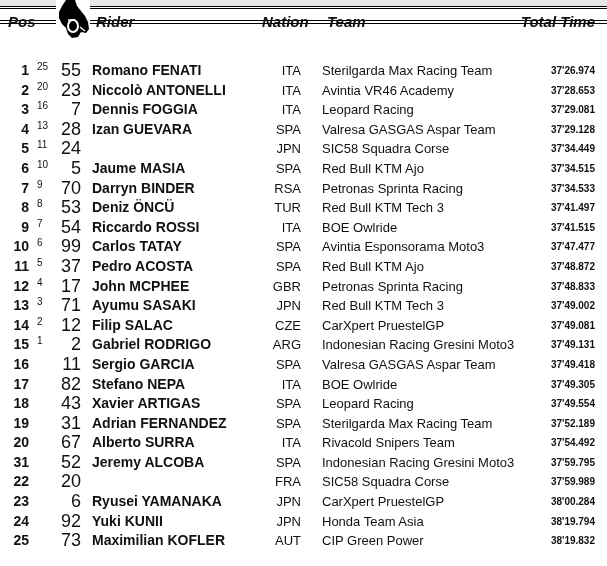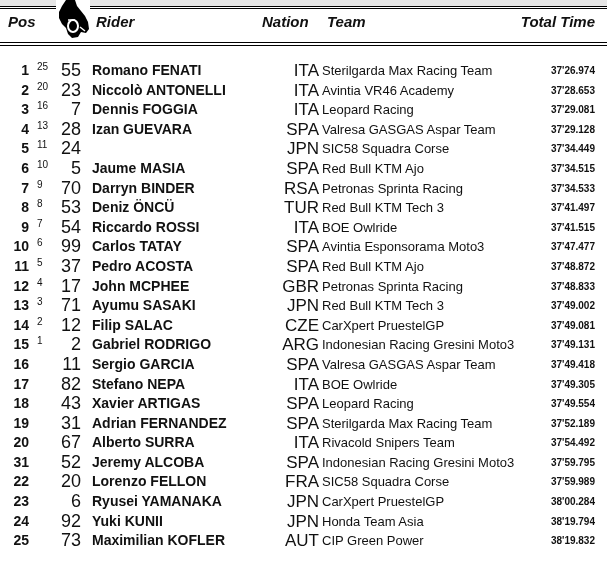--- a/index.html
+++ b/index.html
@@ -17,21 +17,21 @@
     }
     .topbar {
       position: absolute;
       left: 0; top: 0;
       width: 607px; height: 6px;
       background: #e6e6e6;
     }
     .header {
       position: absolute;
       left: 0; top: 6px;
-      width: 607px; height: 40px;
+      width: 607px; height: 18px;
       border-top: 3px double #000;
       border-bottom: 4px double #000;
       box-sizing: border-box;
       background: #fff;
     }
     .hcell {
       position: absolute;
       top: 4px;
       font-style: italic;
       font-weight: bold;
@@ -84,22 +84,22 @@
       font-size: 18px;
     }
     .c-rider {
       position: absolute;
       left: 92px;
       font-weight: bold;
       font-size: 14px;
     }
     .c-nation {
       position: absolute;
-      right: 288px;
-      font-size: 17px;
+      right: 306px;
+      font-size: 13px;
     }
     .c-team {
       position: absolute;
       left: 322px;
       font-size: 13px;
       max-width: 197px;
       overflow: hidden;
     }
     .c-time {
       position: absolute;
@@ -316,21 +316,20 @@
       <span class="c-num">52</span>
       <span class="c-rider">Jeremy ALCOBA</span>
       <span class="c-nation">SPA</span>
       <span class="c-team">Indonesian Racing Gresini Moto3</span>
       <span class="c-time">37'59.795</span>
     </div>
     <div class="row">
       <span class="c-pos">22</span>
       <span class="c-pts"></span>
       <span class="c-num">20</span>
-      <span class="c-rider">Lorenzo FELLON</span>
       <span class="c-nation">FRA</span>
       <span class="c-team">SIC58 Squadra Corse</span>
       <span class="c-time">37'59.989</span>
     </div>
     <div class="row">
       <span class="c-pos">23</span>
       <span class="c-pts"></span>
       <span class="c-num">6</span>
       <span class="c-rider">Ryusei YAMANAKA</span>
       <span class="c-nation">JPN</span>

